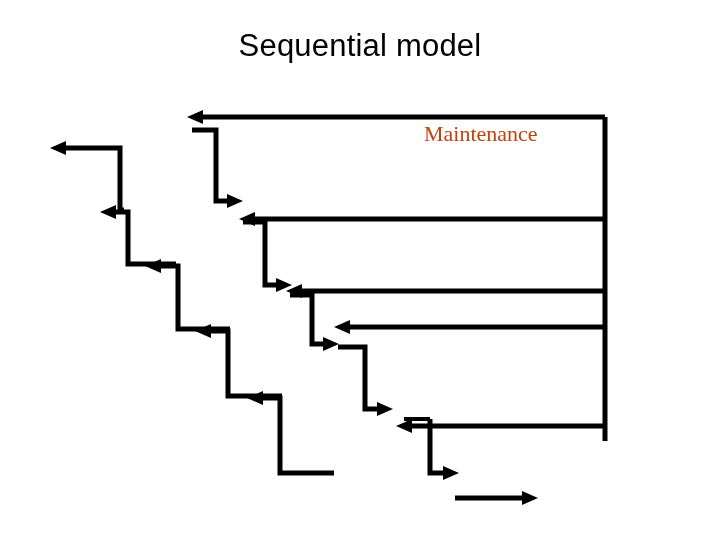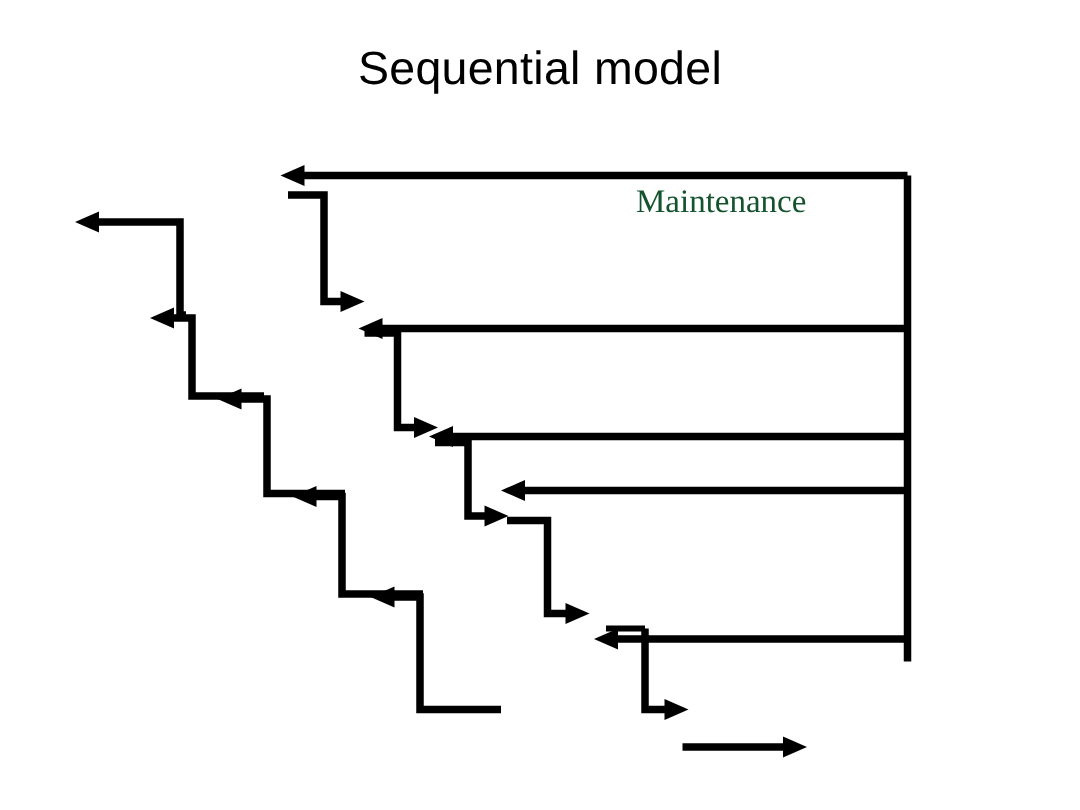--- a/index.html
+++ b/index.html
@@ -32,21 +32,21 @@
     letter-spacing: 0.2px;
     white-space: nowrap;
   }
   #maintenance-label {
     position: absolute;
     left: 424px;
     top: 121px;
     font-family: "Liberation Serif", serif;
     font-size: 22px;
     font-weight: 400;
-    color: #14532d;
+    color: #c2410c;
     white-space: nowrap;
     text-align: right;
   }
   #diagram {
     position: absolute;
     left: 0;
     top: 0;
     width: 720px;
     height: 540px;
   }

